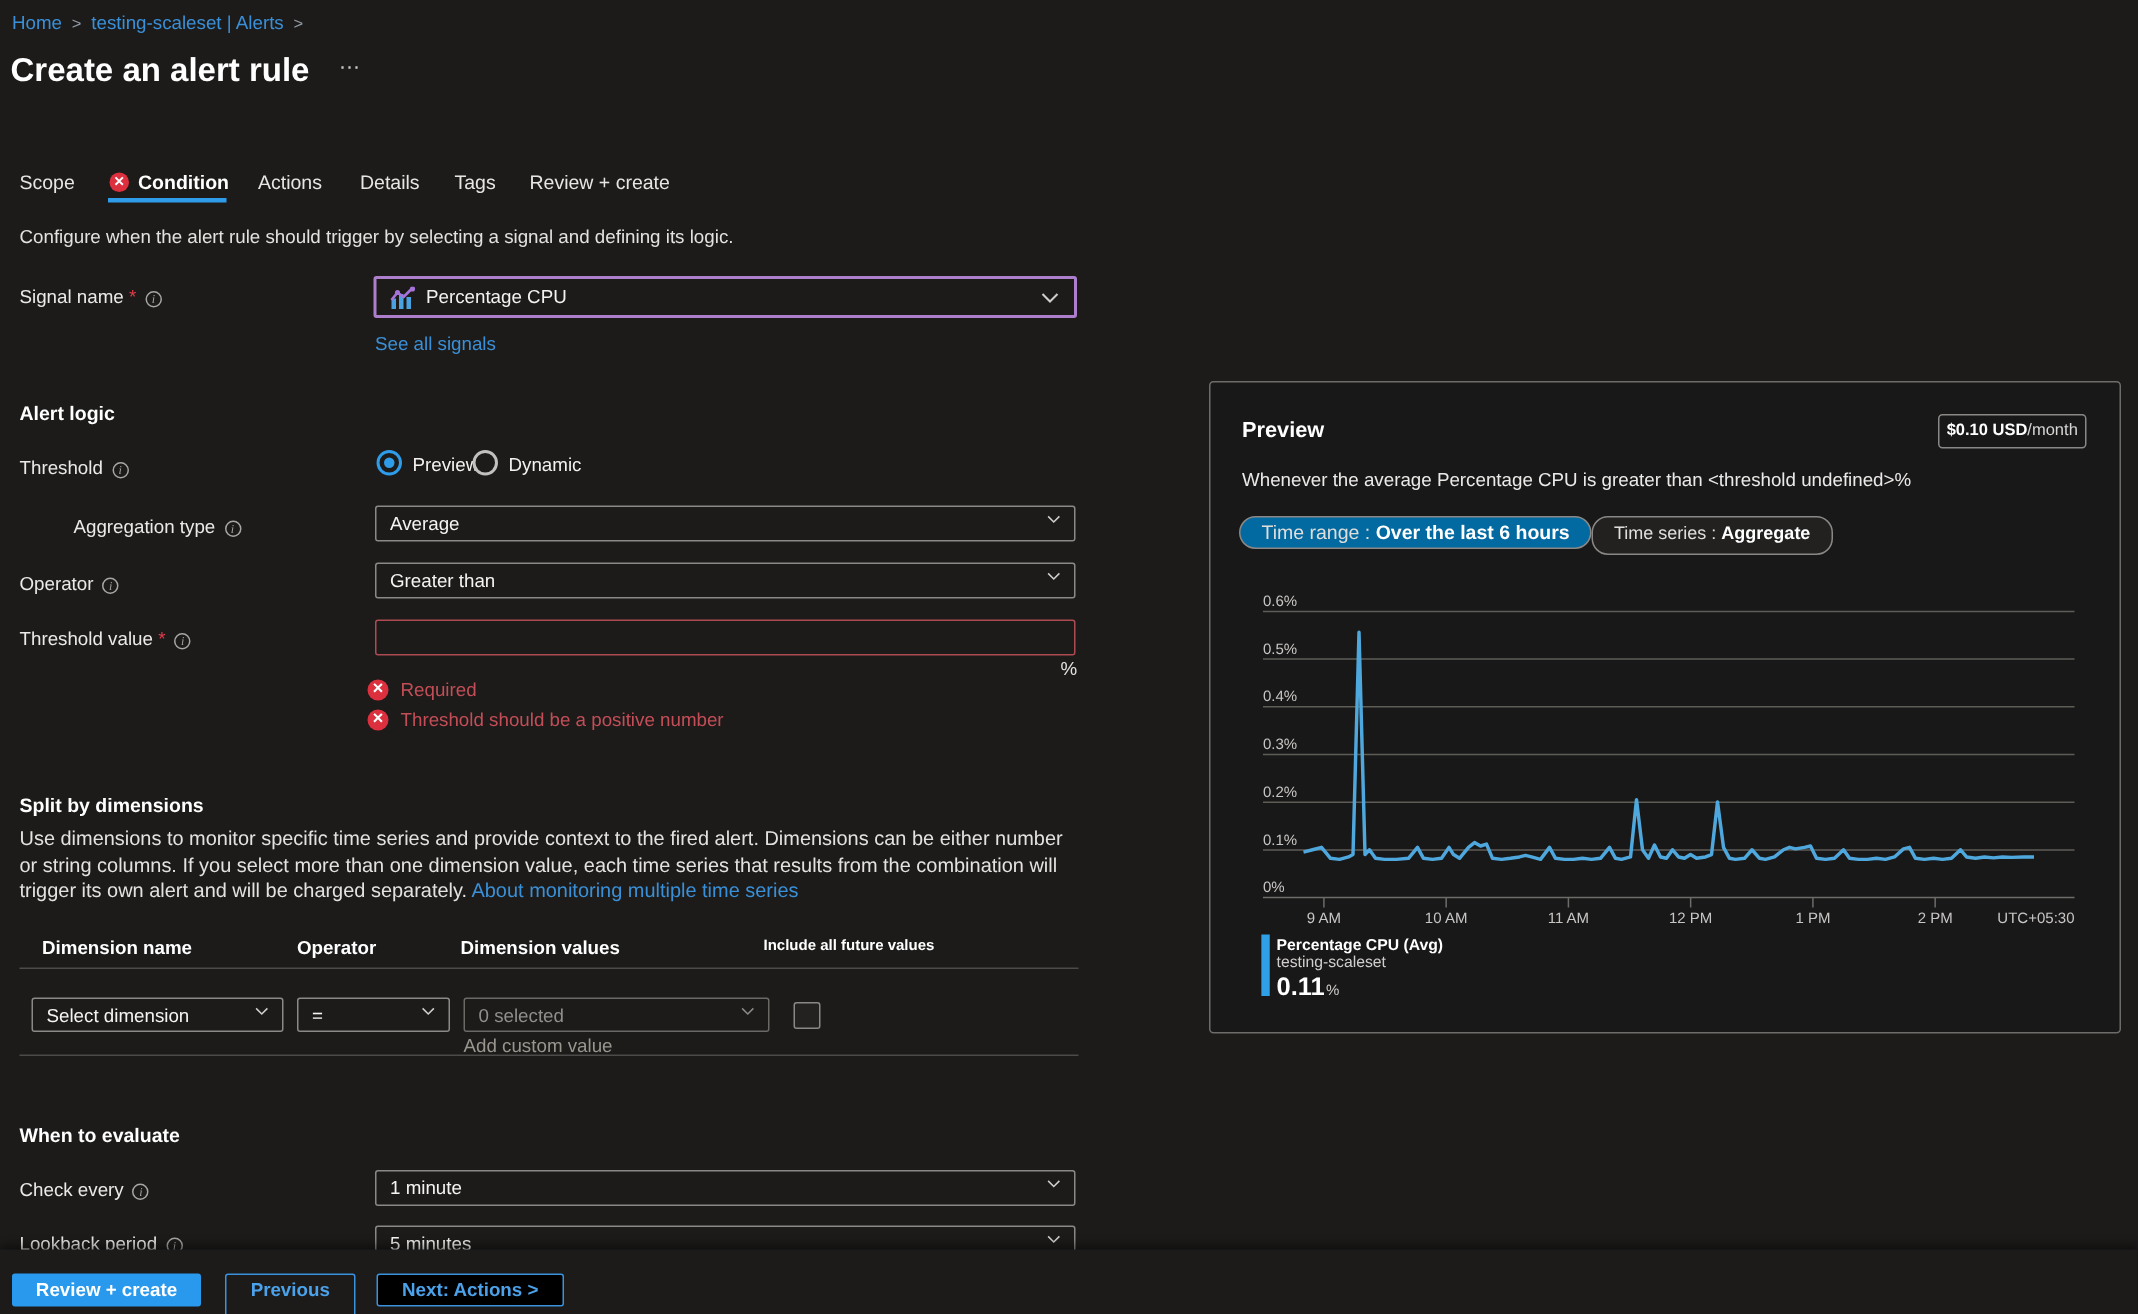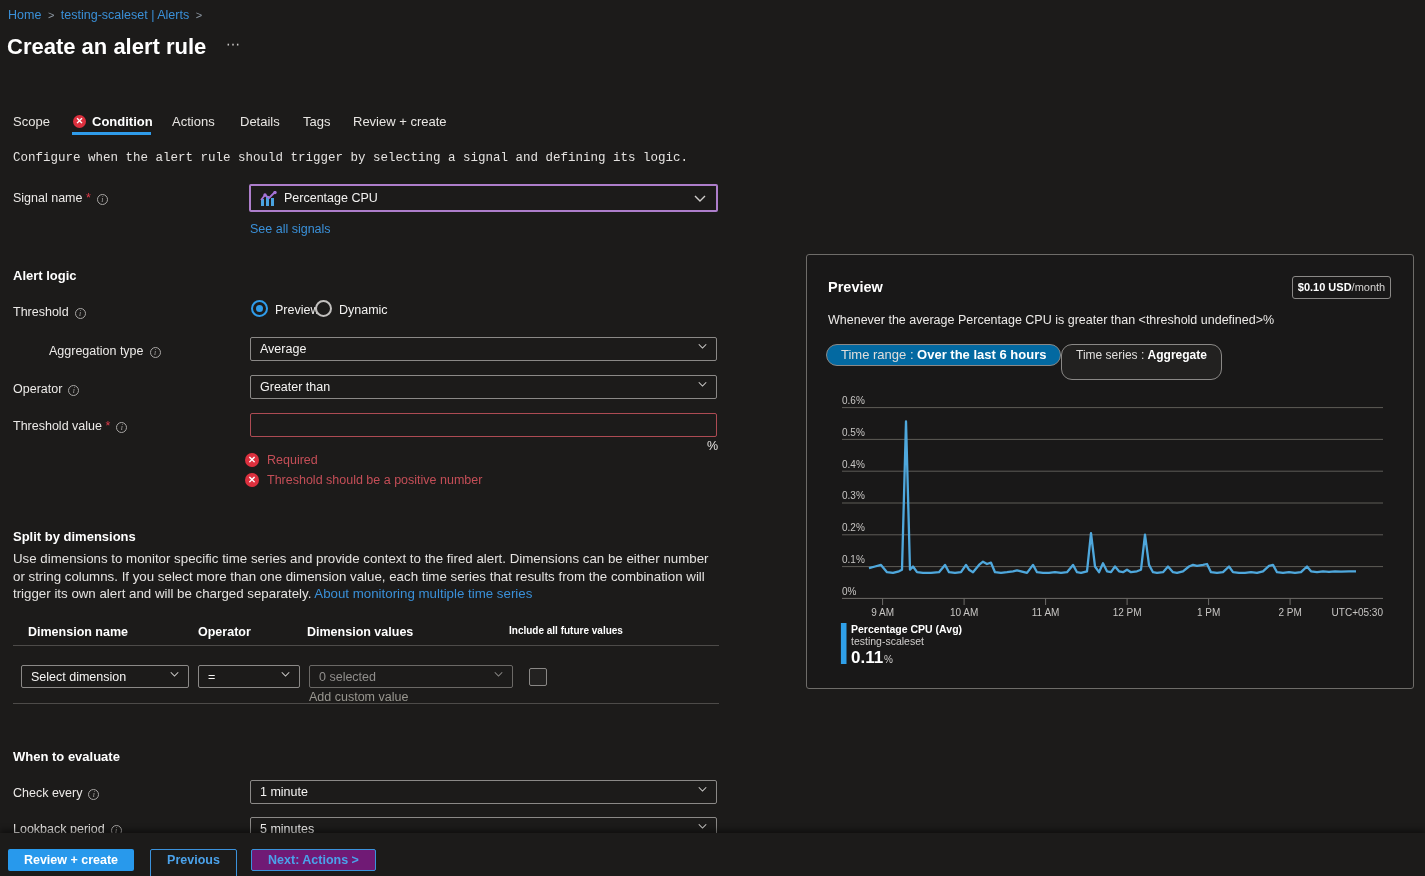--- a/index.html
+++ b/index.html
@@ -27,21 +27,21 @@
 
 <div class="abs" style="left:13px; top:114px; font-size:13px; color:#e8e6e3;">Scope</div>
 <div class="abs" style="left:73px; top:115px; width:13px; height:13px; border-radius:50%; background:#dc303e; color:#fff; font-size:9px; font-weight:bold; text-align:center; line-height:13px;">✕</div>
 <div class="abs bold" style="left:92px; top:114px; font-size:13px; color:#ffffff;">Condition</div>
 <div class="abs" style="left:72px; top:132px; width:79px; height:2.5px; background:#2f9cea;"></div>
 <div class="abs" style="left:172px; top:114px; font-size:13px; color:#e8e6e3;">Actions</div>
 <div class="abs" style="left:240px; top:114px; font-size:13px; color:#e8e6e3;">Details</div>
 <div class="abs" style="left:303px; top:114px; font-size:13px; color:#e8e6e3;">Tags</div>
 <div class="abs" style="left:353px; top:114px; font-size:13px; color:#e8e6e3;">Review + create</div>
 
-<div class="abs" style="left:13px; top:151px; font-size:12.5px; color:#e4e2e0;font-family:Liberation Mono, monospace;">Configure when the alert rule should trigger by selecting a signal and defining its logic.</div>
+<div class="abs" style="left:13px; top:151px; font-size:12.5px; color:#e4e2e0;">Configure when the alert rule should trigger by selecting a signal and defining its logic.</div>
 
 <div class="lbl" style="left:13px; top:191px;">Signal name <span class="req">*</span><span class="info">i</span></div>
 <div class="abs" style="left:249px; top:184px; width:469px; height:28px; border:2px solid #ad7ecb; border-radius:2px; background:#1c1b1a;">
   <svg class="abs" style="left:9px; top:5px;" width="17" height="15" viewBox="0 0 17 15">
     <rect x="1" y="8" width="3" height="7" fill="#4aa3e0"></rect>
     <rect x="6" y="5" width="3" height="10" fill="#4aa3e0"></rect>
     <rect x="11" y="7" width="3" height="8" fill="#4aa3e0"></rect>
     <polyline points="1,9 5,4 9,7 15,1" fill="none" stroke="#a673d9" stroke-width="1.8"></polyline>
     <circle cx="5" cy="4" r="1.7" fill="#a673d9"></circle>
       <circle cx="15" cy="1.6" r="1.7" fill="#a673d9"></circle>
@@ -107,29 +107,29 @@
       <polyline points="1,1 6,6 11,1" fill="none" stroke="#d0cecc" stroke-width="1.4"></polyline>
     </svg></div>
 <div class="lbl" style="left:13px; top:822px;">Lookback period<span class="info">i</span></div>
 <div class="dd" style="left:250px; top:817px; width:467px;">5 minutes<svg class="chev abs" style="right:9px;top:8px;" width="12" height="8" viewBox="0 0 12 8">
       <polyline points="1,1 6,6 11,1" fill="none" stroke="#d0cecc" stroke-width="1.4"></polyline>
     </svg></div>
 
 <div class="abs" style="left:0; top:833px; width:1425px; height:43px; background:#1c1b1a; box-shadow:0 -3px 6px rgba(0,0,0,0.45);">
   <div class="abs bold" style="left:8px; top:16px; width:126px; height:22px; background:#2899ec; border-radius:2px; color:#fff; font-size:12.5px; text-align:center; line-height:22px;">Review + create</div>
   <div class="abs bold" style="left:150px; top:16px; width:87px; height:38px; border:1px solid #3b92dc; border-radius:2px; color:#4ba2ea; font-size:12.5px; text-align:center; line-height:20px; background:#1c1b1a;">Previous</div>
-  <div class="abs bold" style="left:251px; top:16px; width:125px; height:22px; border:1px solid #3b92dc; border-radius:2px; color:#4ba2ea; font-size:12.5px; text-align:center; line-height:20px; background:#701a75;">Next: Actions &gt;</div>
+  <div class="abs bold" style="left:251px; top:16px; width:125px; height:22px; border:1px solid #3b92dc; border-radius:2px; color:#4ba2ea; font-size:12.5px; text-align:center; line-height:20px; background:#000000;">Next: Actions &gt;</div>
 </div>
 
 <div class="abs" style="left:806px; top:254px; width:608px; height:435px; border:1px solid #6e6c69; border-radius:3px; background:#191818;">
   <div class="abs bold" style="left:21px; top:24px; font-size:14.5px; color:#fff;">Preview</div>
   <div class="abs" style="left:485px; top:21px; width:99px; height:23px; border:1px solid #8a8886; border-radius:3px; font-size:11px; text-align:center; line-height:21px; color:#d8d6d4; white-space:nowrap;"><b style="color:#fff;">$0.10 USD</b>/month</div>
   <div class="abs" style="left:21px; top:58px; font-size:12.5px; color:#eceae8;">Whenever the average Percentage CPU is greater than &lt;threshold undefined&gt;%</div>
   <div class="abs" style="left:19px; top:89px; height:22px; border:1px solid #8a8886; border-radius:11px; background:#0369a1; font-size:13px; color:#e0dedc; padding:0 14px; line-height:20px;">Time range : <b style="color:#fff;">Over the last 6 hours</b></div>
-  <div class="abs" style="left:254px; top:89px; height:36px; border:1px solid #8a8886; border-radius:11px; background:#222120; font-size:12px; color:#e0dedc; padding:0 14px; line-height:20px;">Time series : <b style="color:#fff;">Aggregate</b></div>
+  <div class="abs" style="left:254px; top:89px; height:26px; border:1px solid #8a8886; border-radius:11px; background:#222120; font-size:12px; color:#e0dedc; padding:0 14px; line-height:20px;">Time series : <b style="color:#fff;">Aggregate</b></div>
   <svg class="abs" style="left:0; top:0;" width="608" height="435" viewBox="0 0 608 435">
 
     <g stroke="#5e5c57" stroke-width="1">
       <line x1="35" y1="152.6" x2="576" y2="152.6"></line>
       <line x1="35" y1="184.4" x2="576" y2="184.4"></line>
       <line x1="35" y1="216.2" x2="576" y2="216.2"></line>
       <line x1="35" y1="248.0" x2="576" y2="248.0"></line>
       <line x1="35" y1="279.8" x2="576" y2="279.8"></line>
       <line x1="35" y1="311.6" x2="576" y2="311.6"></line>
     </g>

